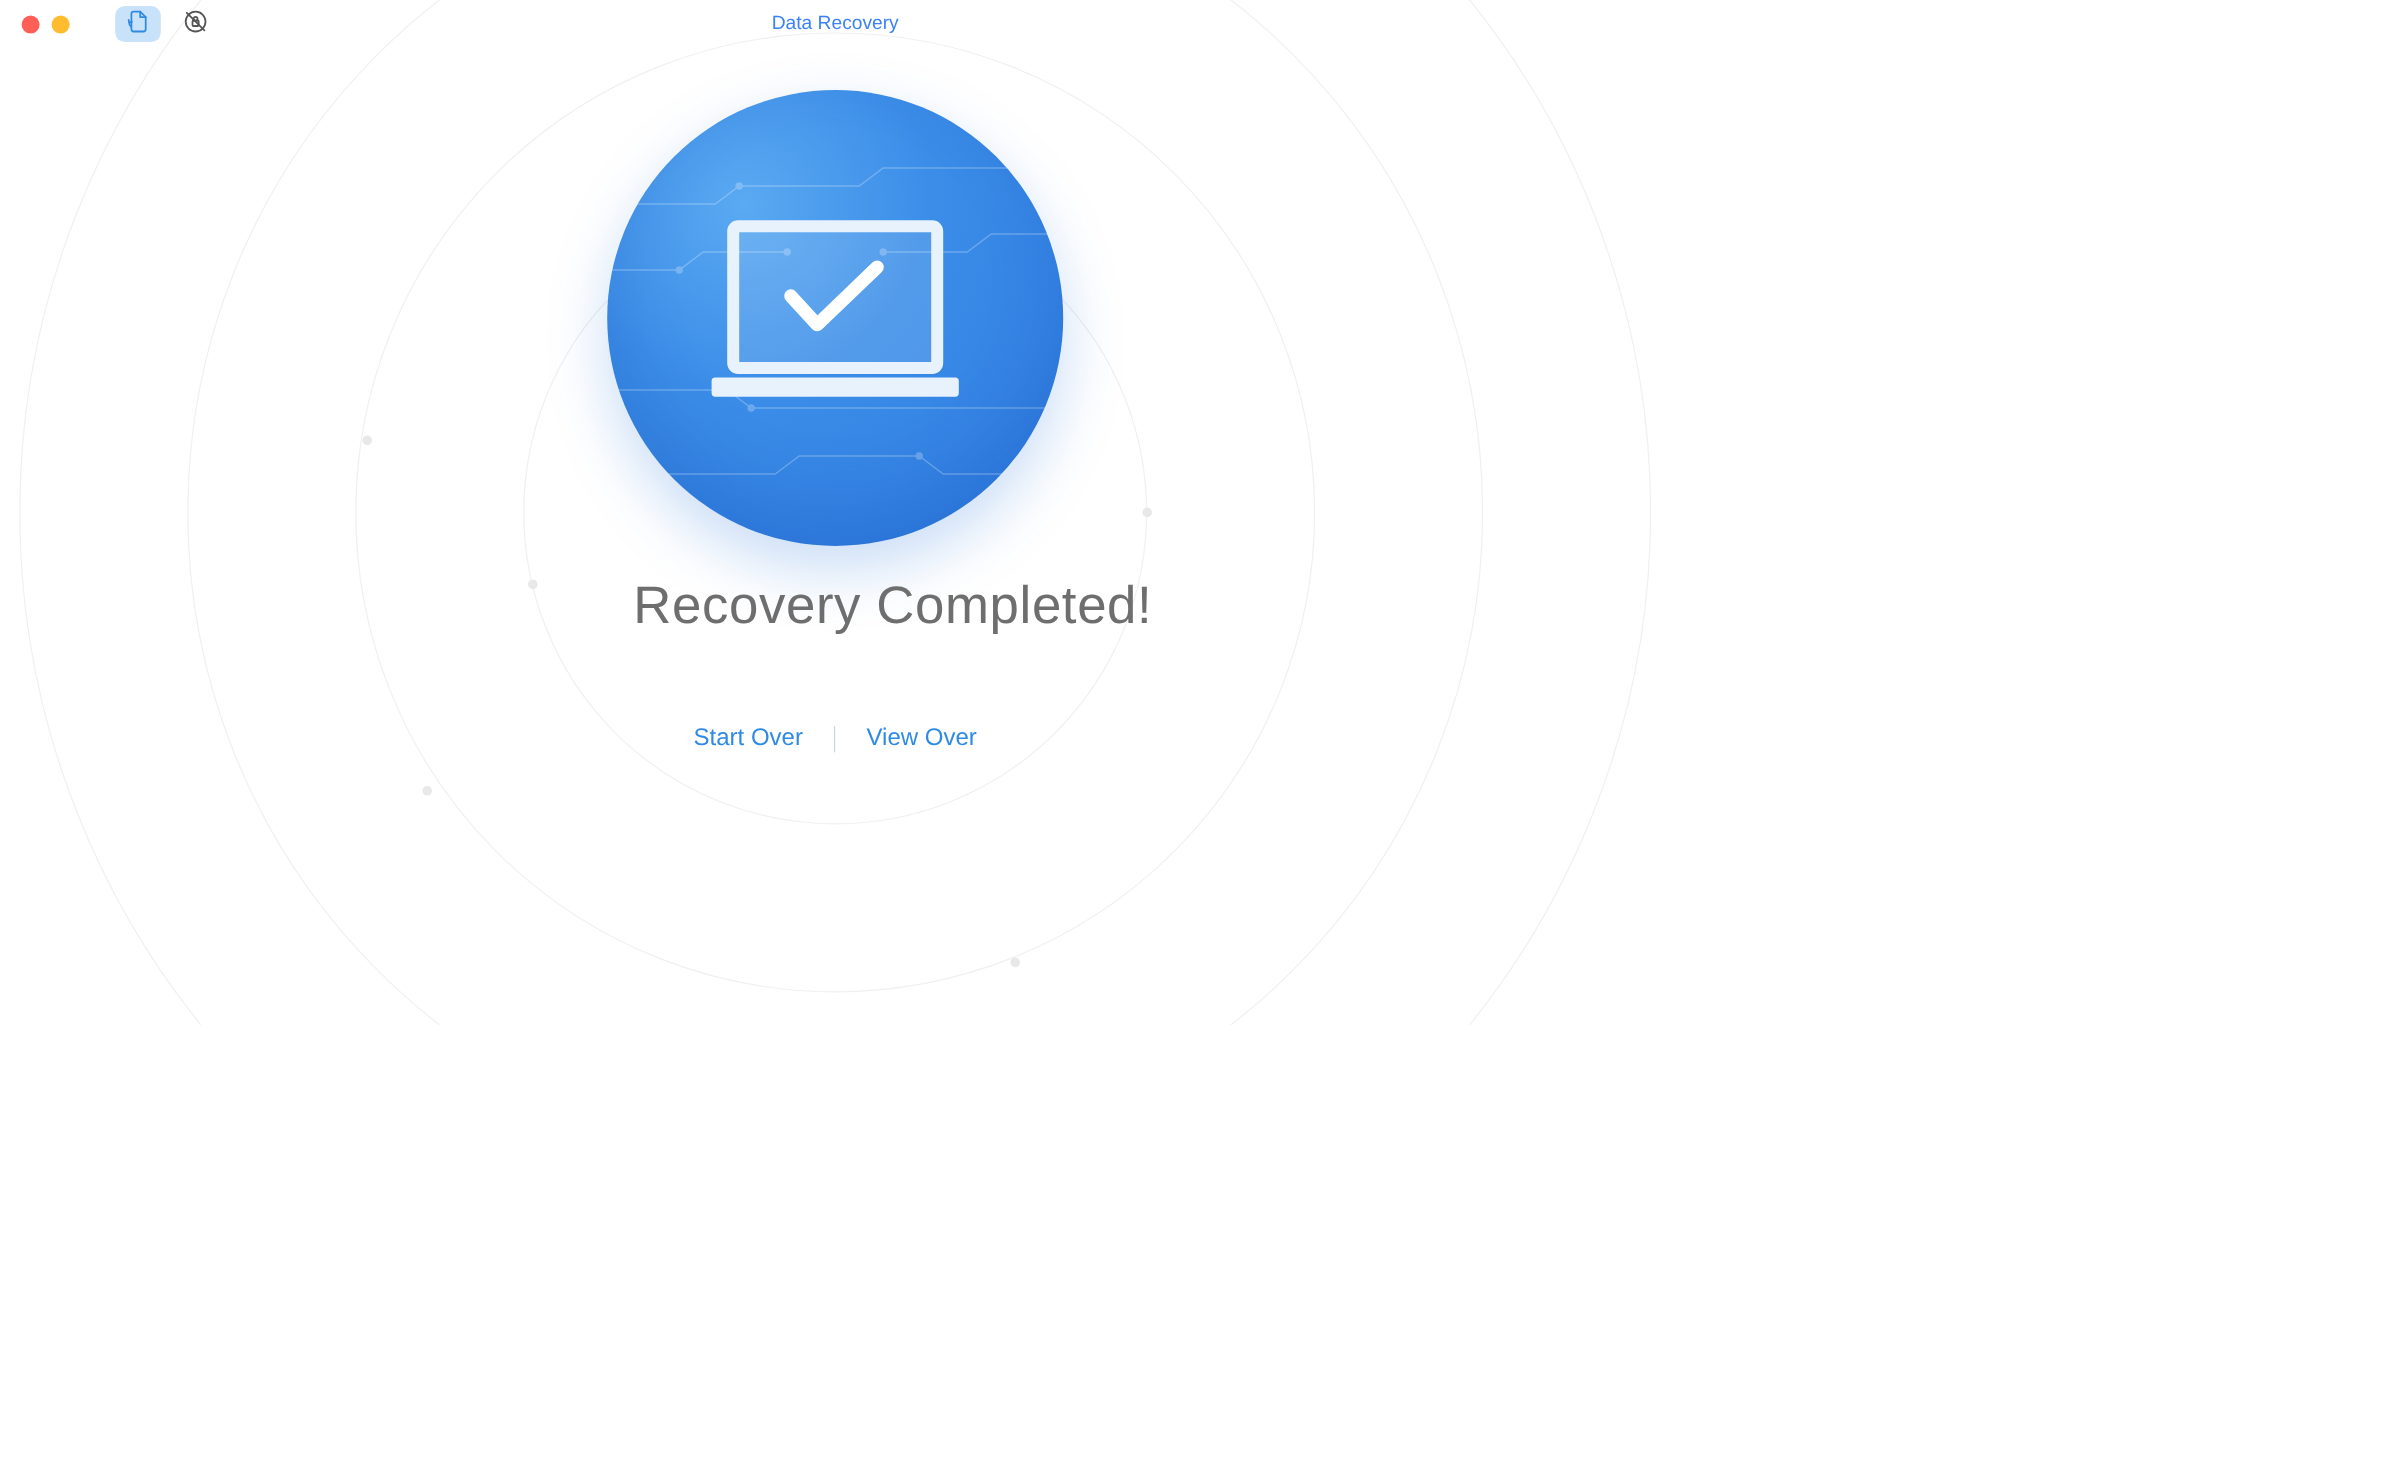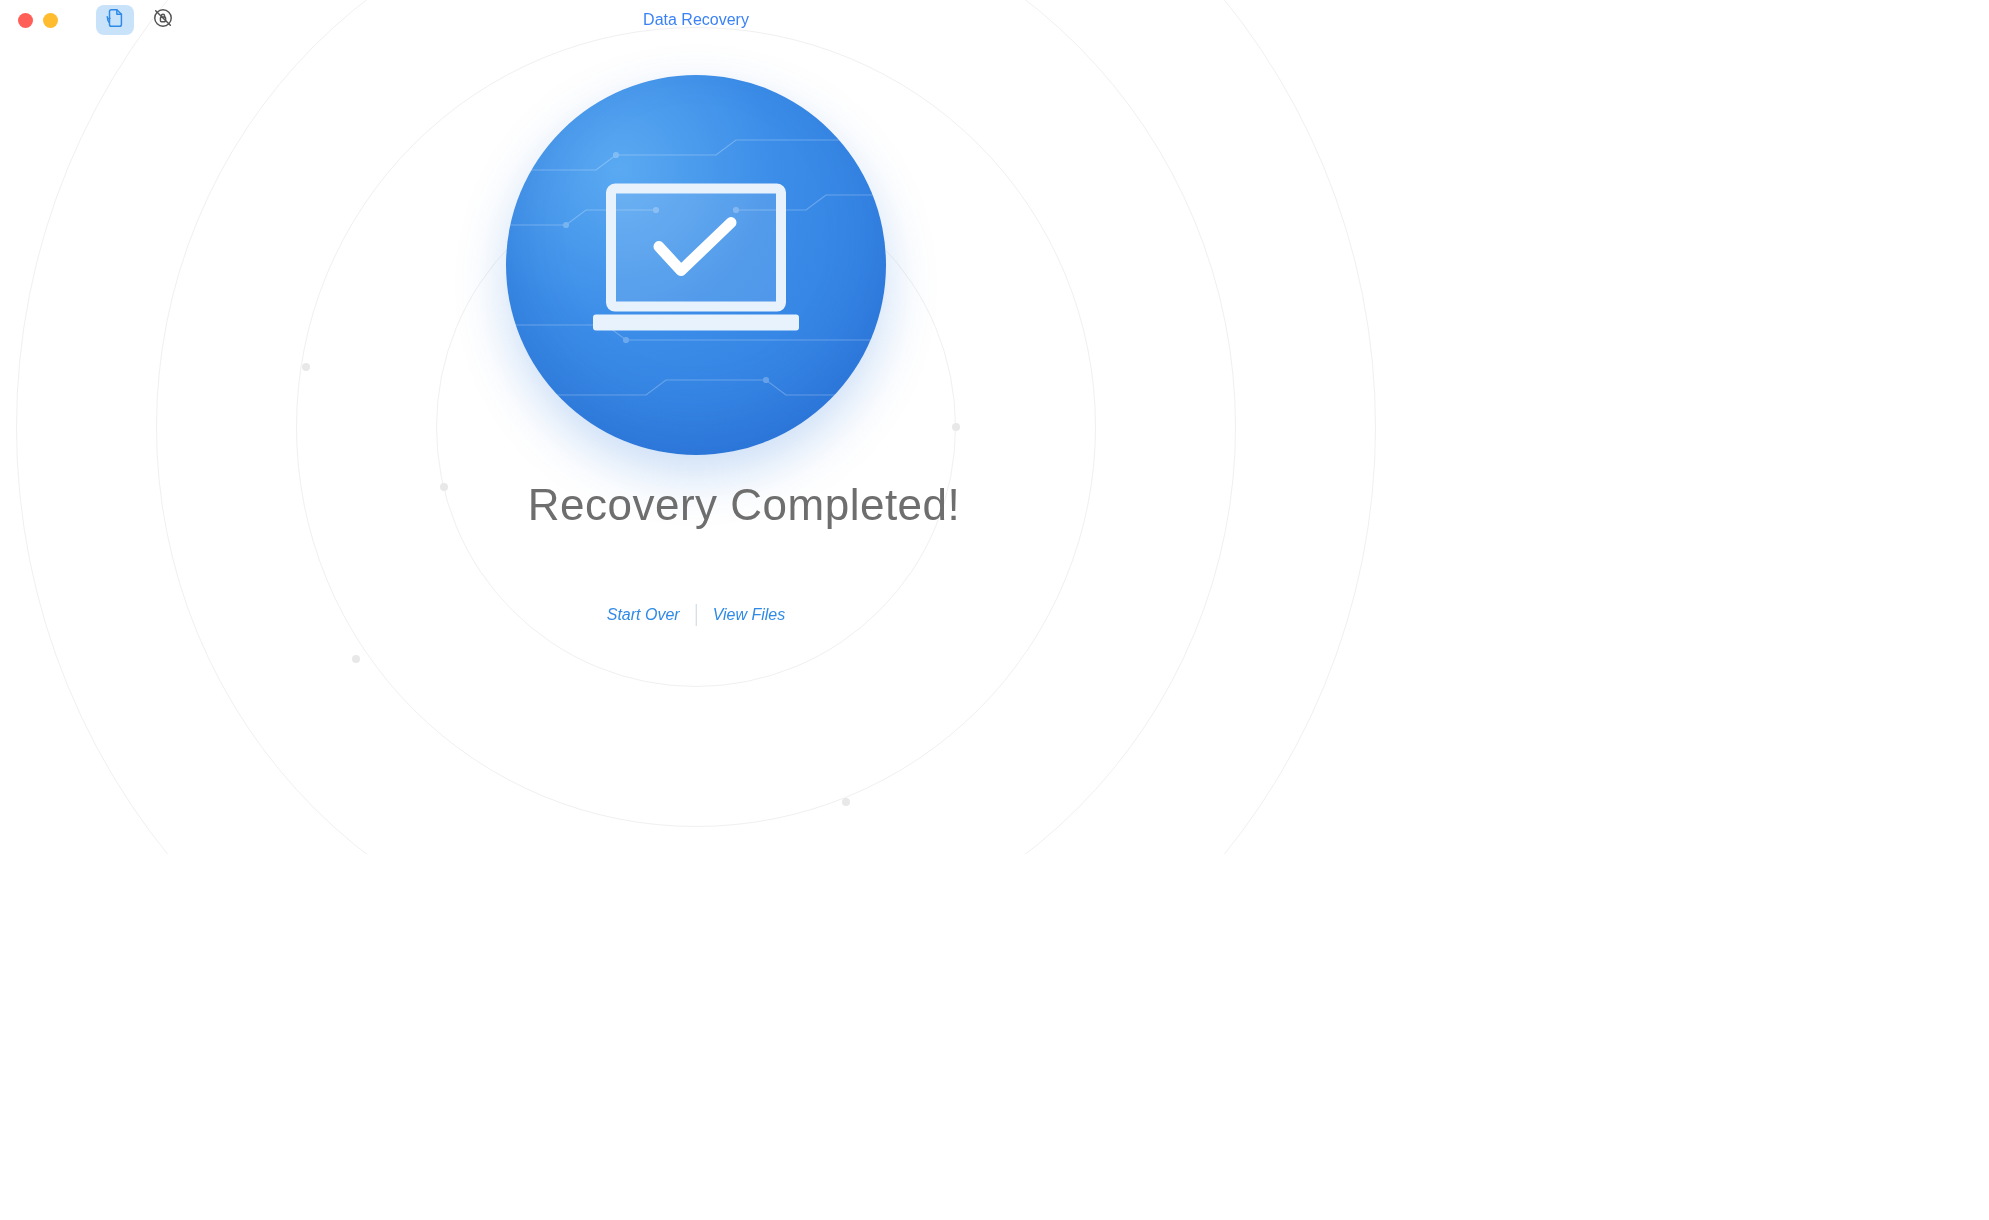--- a/index.html
+++ b/index.html
@@ -127,23 +127,22 @@
       font-weight: 400;
       white-space: nowrap;
     }
     .actions {
       position: absolute;
       top: 604px;
       left: 50%;
       transform: translateX(-50%);
       display: flex;
       align-items: center;
-      gap: 16px;
-      font-size: 16px;
-      font-style: italic;
+      gap: 26px;
+      font-size: 20px;
     }
     .link {
       color: #2f8ae6;
       cursor: pointer;
       font-weight: 400;
     }
     .divider {
       width: 1px;
       height: 22px;
       background: #c8d6e0;
@@ -222,16 +221,16 @@
       <path d="M78 70 L100 94 L150 46" stroke="#ffffff" stroke-width="11" fill="none" stroke-linecap="round" stroke-linejoin="round"></path>
     </svg>
   </div>
 
   <div class="headline">Recovery Completed!</div>
 
 
   <div class="actions">
     <span class="link">Start Over</span>
     <div class="divider"></div>
-    <span class="link">View Files</span>
+    <span class="link">View Over</span>
   </div>
 
 </div>
 
 </body></html>

